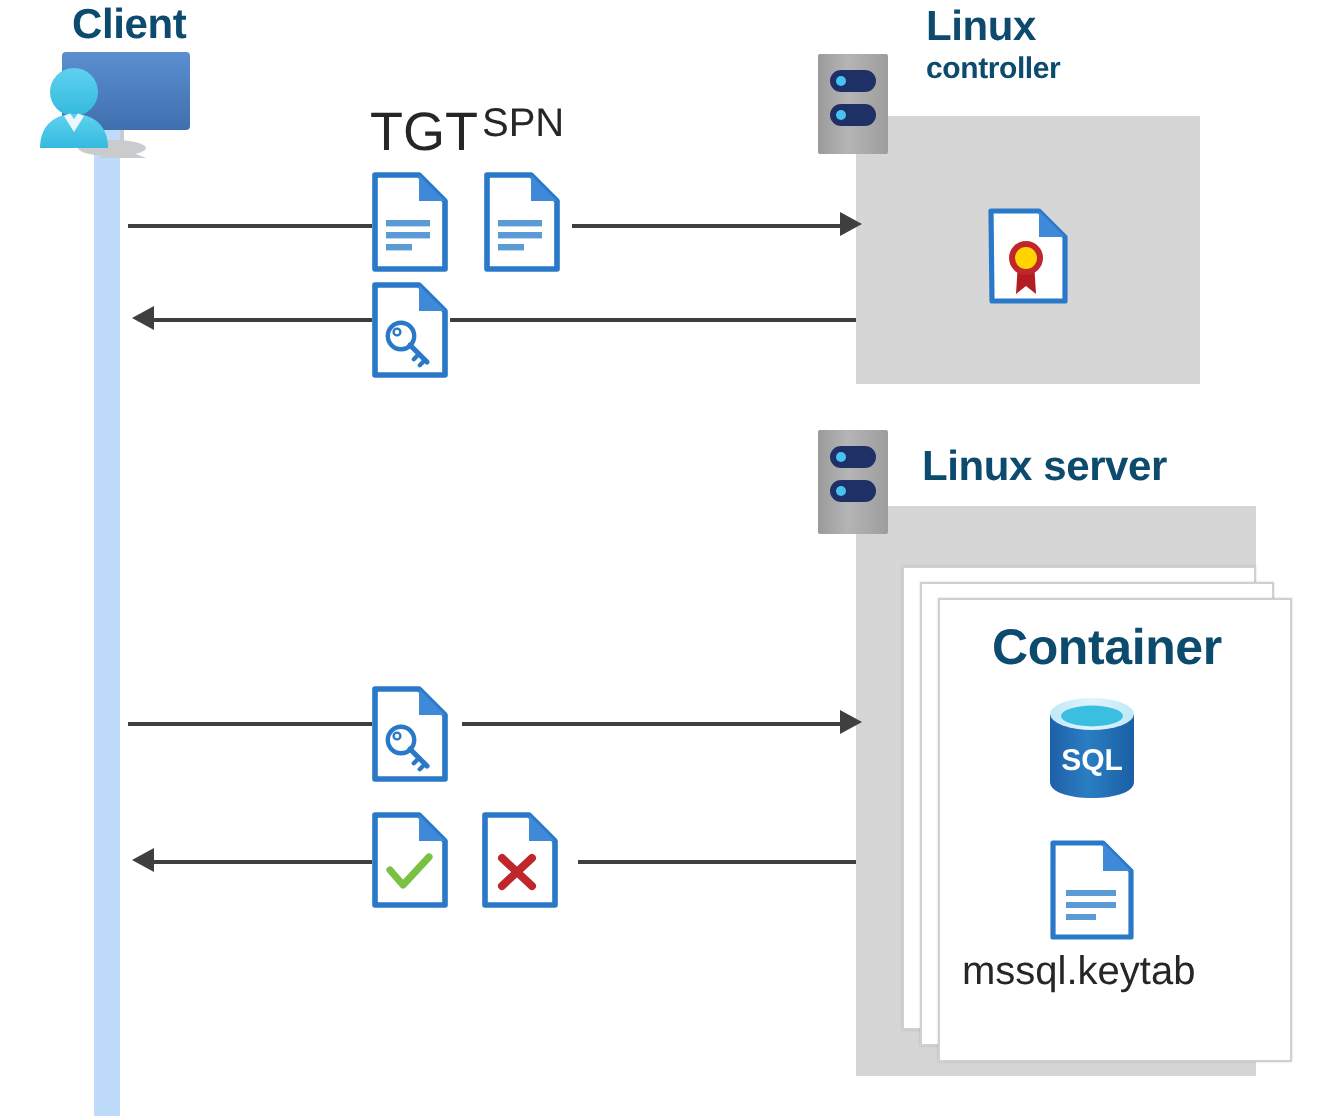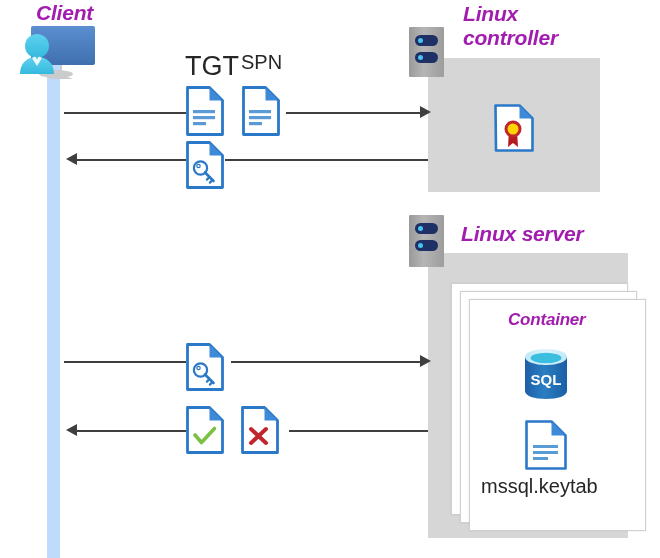--- a/index.html
+++ b/index.html
@@ -16,23 +16,22 @@
     width: 660px;
     height: 558px;
     background: #ffffff;
     overflow: hidden;
   }
   .abs { position: absolute; }
 
   
   .title-bold {
     font-weight: bold;
-    color: #a21caf;
+    color: #0c4a6e;
     letter-spacing: -0.2px;
-    font-style: italic;
   }
   .label-plain {
     color: #262626;
     font-weight: normal;
   }
 
   
   .lifeline {
     background: #bedbfb;
   }
@@ -116,21 +115,21 @@
   <div class="abs host-panel" style="left:428px; top:58px; width:172px; height:134px;"></div>
 
   <div class="abs rack" style="left:409px; top:27px; width:35px; height:50px;">
     <div class="rack-bar" style="left:6px; top:8px; width:23px; height:11px;"></div>
     <div class="rack-dot" style="left:9px; top:11px; width:5px; height:5px;"></div>
     <div class="rack-bar" style="left:6px; top:25px; width:23px; height:11px;"></div>
     <div class="rack-dot" style="left:9px; top:28px; width:5px; height:5px;"></div>
   </div>
 
   <div class="abs title-bold" style="left:463px; top:2px; font-size:21px;">Linux</div>
-  <div class="abs title-bold" style="left:463px; top:26px; font-size:21px;">controller</div>
+  <div class="abs title-bold" style="left:463px; top:26px; font-size:15px;">controller</div>
 
   <div class="abs icon-wrap" style="left:493px; top:103px; width:42px; height:50px;">
     <svg width="42" height="50" viewBox="0 0 42 50">
       <path d="M2.5 2.5 h24 l13 13 v32 h-36.5 z" fill="#ffffff" stroke="#2a78c8" stroke-width="2.6" stroke-linejoin="round"></path>
       <path d="M26.5 2.5 l13 13 h-13 z" fill="#3f8ad8"></path>
 
       <path d="M16 28 l-1 16 l5 -4 l5 4 l-1 -16 z" fill="#b51c22"></path>
 
       <circle cx="20" cy="26" r="8.5" fill="#c0272d"></circle>
       <circle cx="20" cy="26" r="5.5" fill="#ffd400"></circle>
@@ -145,21 +144,21 @@
     <div class="rack-bar" style="left:6px; top:25px; width:23px; height:11px;"></div>
     <div class="rack-dot" style="left:9px; top:28px; width:5px; height:5px;"></div>
   </div>
 
   <div class="abs title-bold" style="left:461px; top:222px; font-size:21px;">Linux server</div>
 
   <div class="abs card" style="left:451px; top:283px; width:175px; height:230px;"></div>
   <div class="abs card" style="left:460px; top:291px; width:175px; height:230px;"></div>
   <div class="abs card" style="left:469px; top:299px; width:175px; height:230px;"></div>
 
-  <div class="abs title-bold" style="left:508px; top:310px; font-size:17px;">Container</div>
+  <div class="abs title-bold" style="left:496px; top:310px; font-size:25px;">Container</div>
 
   <div class="abs icon-wrap" style="left:521px; top:347px; width:50px; height:54px;">
     <svg width="50" height="54" viewBox="0 0 50 54">
       <defs>
         <linearGradient id="sqlbody" x1="0" y1="0" x2="1" y2="0">
           <stop offset="0%" stop-color="#1f5fa8"></stop>
           <stop offset="45%" stop-color="#2a7ec2"></stop>
           <stop offset="100%" stop-color="#1b5fa5"></stop>
         </linearGradient>
         <linearGradient id="sqltop" x1="0" y1="0" x2="1" y2="0">

